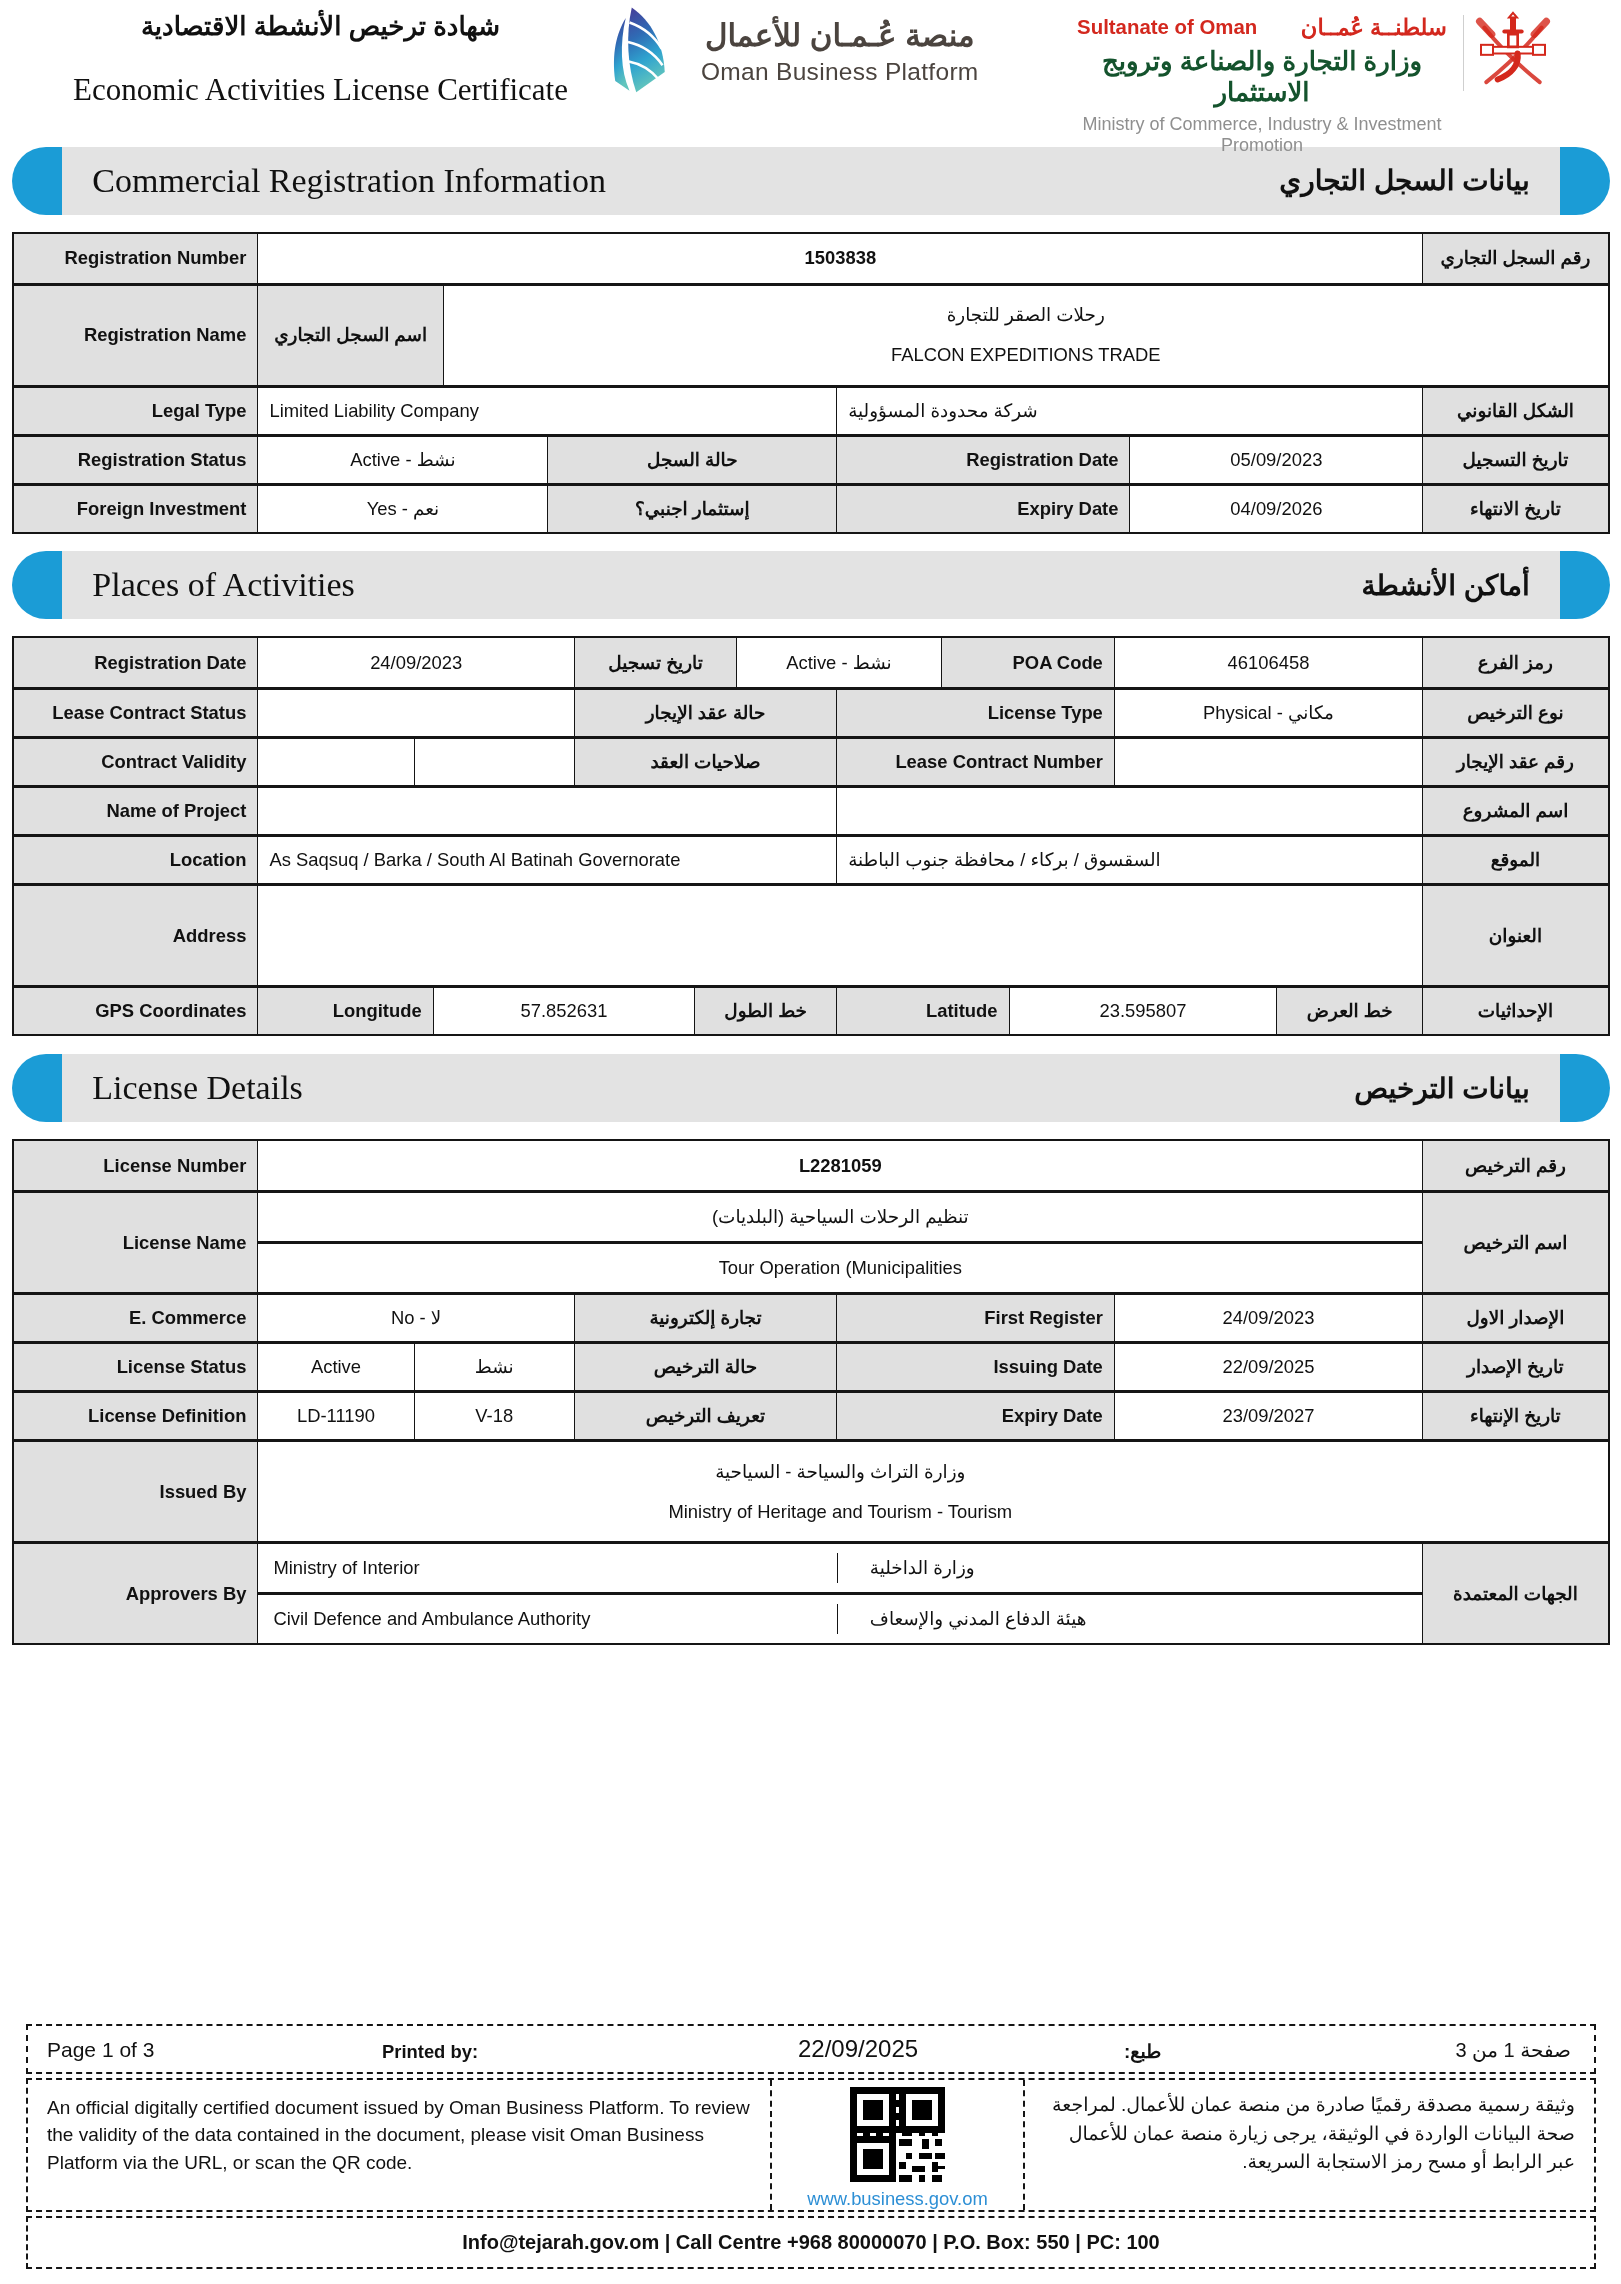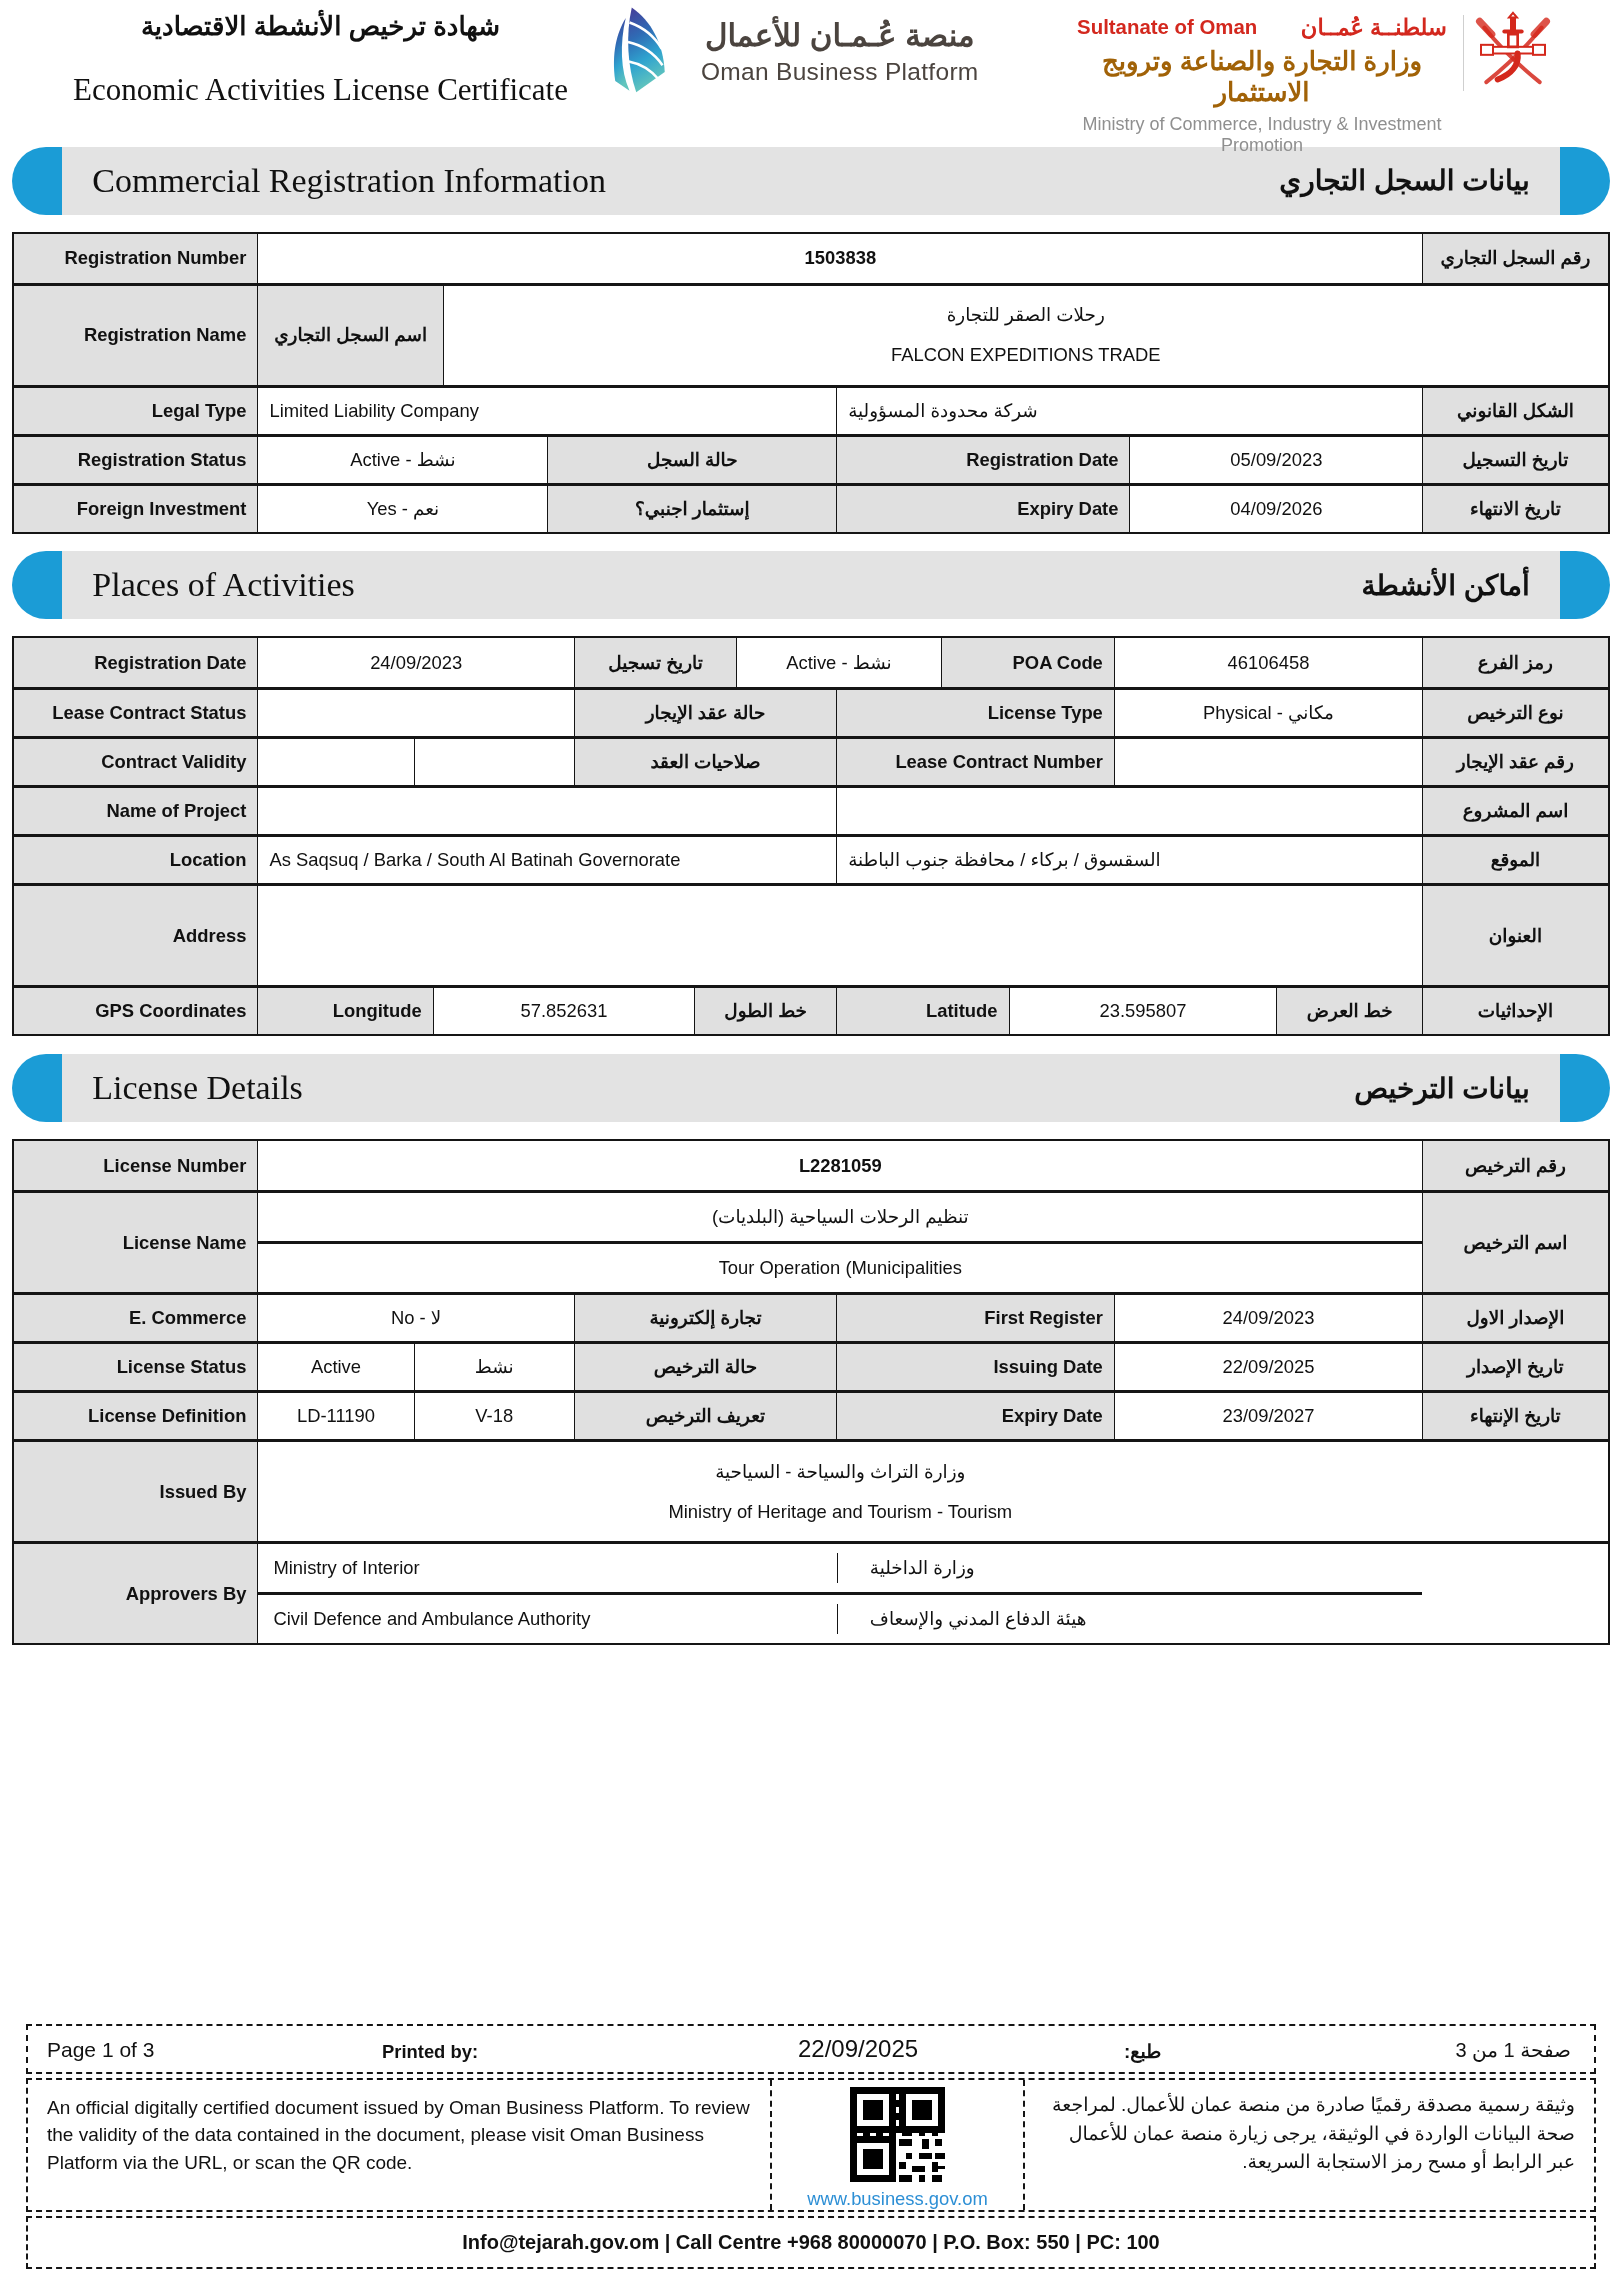--- a/index.html
+++ b/index.html
@@ -12,21 +12,21 @@
   .hdr-title-ar { font-size:26px; font-weight:700; direction:rtl; }
   .hdr-title-en { font-family:"Liberation Serif", serif; font-size:31px; margin-top:30px; }
   .hdr-obp { position:absolute; left:608px; top:5.5px; display:flex; align-items:center; gap:23px; }
   .obp-txt { text-align:center; color:#4b443f; }
   .obp-ar { font-size:31px; font-weight:700; direction:rtl; }
   .obp-en { font-size:24.5px; margin-top:4.1px; letter-spacing:0.3px; }
   .hdr-moci { position:absolute; left:1073px; top:13.6px; width:378px; text-align:center; }
   .sult-line { display:flex; justify-content:space-between; align-items:center; padding:0 4.1px; }
   .sult-en { font-size:20.4px; font-weight:700; }
   .sult-ar { font-size:22.5px; font-weight:700; direction:rtl; }
-  .moci-ar { font-size:26px; font-weight:700; color:#a16207; margin-top:5.5px; direction:rtl; }
+  .moci-ar { font-size:26px; font-weight:700; color:#14532d; margin-top:5.5px; direction:rtl; }
   .moci-en { font-size:18px; color:#8f8f8f; margin-top:5.5px; }
   .moci-div { position:absolute; left:1463px; top:15px; width:1.4px; height:76px; background:#cfcfcf; }
   .emblem { position:absolute; left:1473px; top:6.8px; }
 
   
   .secbar { display:flex; height:68px; margin:17.7px 12.3px 0 12.3px; }
   .cap { width:50px; }
   .capL { border-radius:34px 0 0 34px; }
   .capR { border-radius:0 34px 34px 0; }
   .sbody { flex:1; background:#e3e3e3; display:flex; justify-content:space-between; align-items:center; padding:0 30px; }
@@ -312,20 +312,21 @@
       <div class="cell appgrid" style="width:73.1%">
         <div class="approw">
           <div class="appcell appen">Ministry of Interior</div>
           <div class="appcell appar">وزارة الداخلية</div>
         </div>
         <div class="approw">
           <div class="appcell appen">Civil Defence and Ambulance Authority</div>
           <div class="appcell appar">هيئة الدفاع المدني والإسعاف</div>
         </div>
       </div>
+      <div class="cell g lar" style="width:11.64%" dir="rtl">الجهات المعتمدة</div>
     </div>
   </div>
 
   <div class="foot">
     <div class="fbox fbox1">
       <span class="f-page">Page 1 of  3</span>
       <span class="f-printed">Printed by:</span>
       <span class="f-date">22/09/2025</span>
       <span class="f-tab3a">طبع:</span>
       <span class="f-pagear">صفحة 1 من 3</span>

